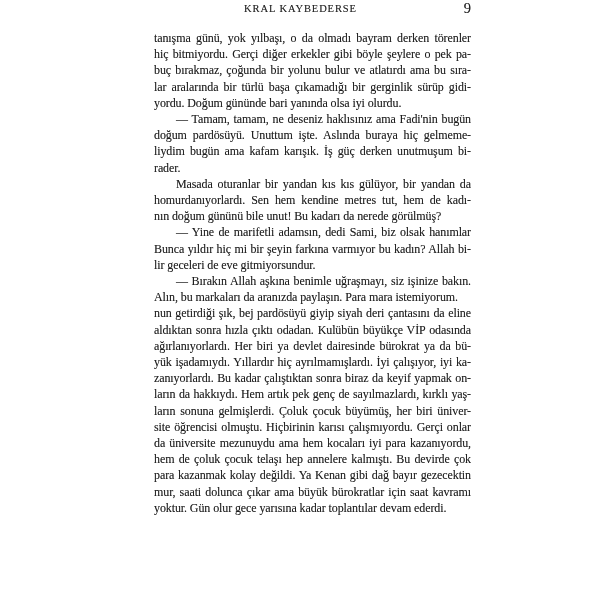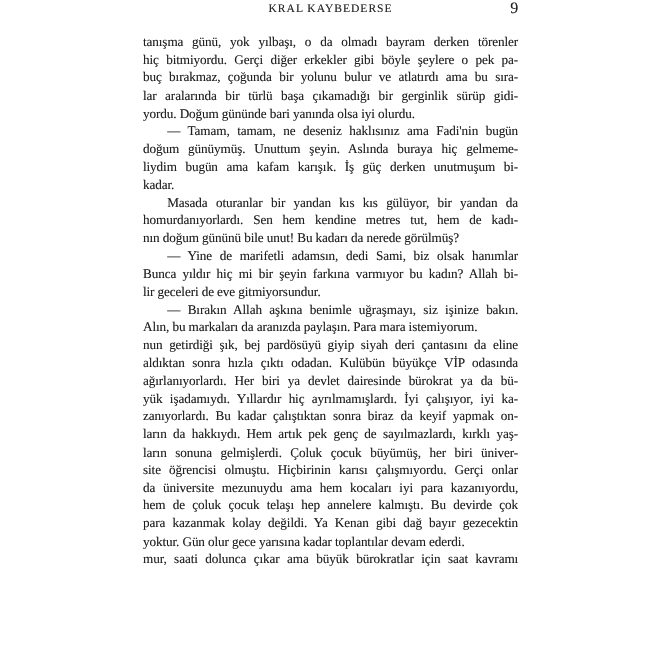--- a/index.html
+++ b/index.html
@@ -48,20 +48,21 @@
     width: 341px;
   }
   .line {
     font-size: 12px;
     line-height: 16.2px;
     letter-spacing: -0.1px;
     text-align: justify;
     text-align-last: justify;
     white-space: nowrap;
     text-shadow: 0 0 0.6px rgba(30,30,30,0.4);
+    margin-left: 24px;
   }
   .line.indent {
     padding-left: 22px;
   }
   .line.plast {
     text-align: right;
     text-align-last: left;
   }
 </style>
 </head>
@@ -72,38 +73,38 @@
     <span class="running-title">KRAL KAYBEDERSE</span>
     <span class="page-number">9</span>
   </div>
   <div class="text-block">
       <div class="line">tanışma günü, yok yılbaşı, o da olmadı bayram derken törenler</div>
       <div class="line">hiç bitmiyordu. Gerçi diğer erkekler gibi böyle şeylere o pek pa-</div>
       <div class="line">buç bırakmaz, çoğunda bir yolunu bulur ve atlatırdı ama bu sıra-</div>
       <div class="line">lar aralarında bir türlü başa çıkamadığı bir gerginlik sürüp gidi-</div>
       <div class="line plast">yordu. Doğum gününde bari yanında olsa iyi olurdu.</div>
       <div class="line indent">— Tamam, tamam, ne deseniz haklısınız ama Fadi'nin bugün</div>
-      <div class="line">doğum günüymüş. Unuttum şeyin. Aslında buraya hiç gelmeme-</div>
+      <div class="line">doğum pardösüyü. Unuttum işte. Aslında buraya hiç gelmeme-</div>
       <div class="line">liydim bugün ama kafam karışık. İş güç derken unutmuşum bi-</div>
-      <div class="line plast">kadar.</div>
+      <div class="line plast">rader.</div>
       <div class="line indent">Masada oturanlar bir yandan kıs kıs gülüyor, bir yandan da</div>
       <div class="line">homurdanıyorlardı. Sen hem kendine metres tut, hem de kadı-</div>
       <div class="line plast">nın doğum gününü bile unut! Bu kadarı da nerede görülmüş?</div>
       <div class="line indent">— Yine de marifetli adamsın, dedi Sami, biz olsak hanımlar</div>
       <div class="line">Bunca yıldır hiç mi bir şeyin farkına varmıyor bu kadın? Allah bi-</div>
       <div class="line plast">lir geceleri de eve gitmiyorsundur.</div>
       <div class="line indent">— Bırakın Allah aşkına benimle uğraşmayı, siz işinize bakın.</div>
       <div class="line plast">Alın, bu markaları da aranızda paylaşın. Para mara istemiyorum.</div>
       <div class="line">nun getirdiği şık, bej pardösüyü giyip siyah deri çantasını da eline</div>
       <div class="line">aldıktan sonra hızla çıktı odadan. Kulübün büyükçe VİP odasında</div>
       <div class="line">ağırlanıyorlardı. Her biri ya devlet dairesinde bürokrat ya da bü-</div>
       <div class="line">yük işadamıydı. Yıllardır hiç ayrılmamışlardı. İyi çalışıyor, iyi ka-</div>
       <div class="line">zanıyorlardı. Bu kadar çalıştıktan sonra biraz da keyif yapmak on-</div>
       <div class="line">ların da hakkıydı. Hem artık pek genç de sayılmazlardı, kırklı yaş-</div>
       <div class="line">ların sonuna gelmişlerdi. Çoluk çocuk büyümüş, her biri üniver-</div>
       <div class="line">site öğrencisi olmuştu. Hiçbirinin karısı çalışmıyordu. Gerçi onlar</div>
       <div class="line">da üniversite mezunuydu ama hem kocaları iyi para kazanıyordu,</div>
       <div class="line">hem de çoluk çocuk telaşı hep annelere kalmıştı. Bu devirde çok</div>
       <div class="line">para kazanmak kolay değildi. Ya Kenan gibi dağ bayır gezecektin</div>
+      <div class="line">mur, saati dolunca çıkar ama büyük bürokratlar için saat kavramı</div>
       <div class="line plast">yoktur. Gün olur gece yarısına kadar toplantılar devam ederdi.</div>
-      <div class="line">mur, saati dolunca çıkar ama büyük bürokratlar için saat kavramı</div>
     </div>
 </div>
 
 </body></html>

